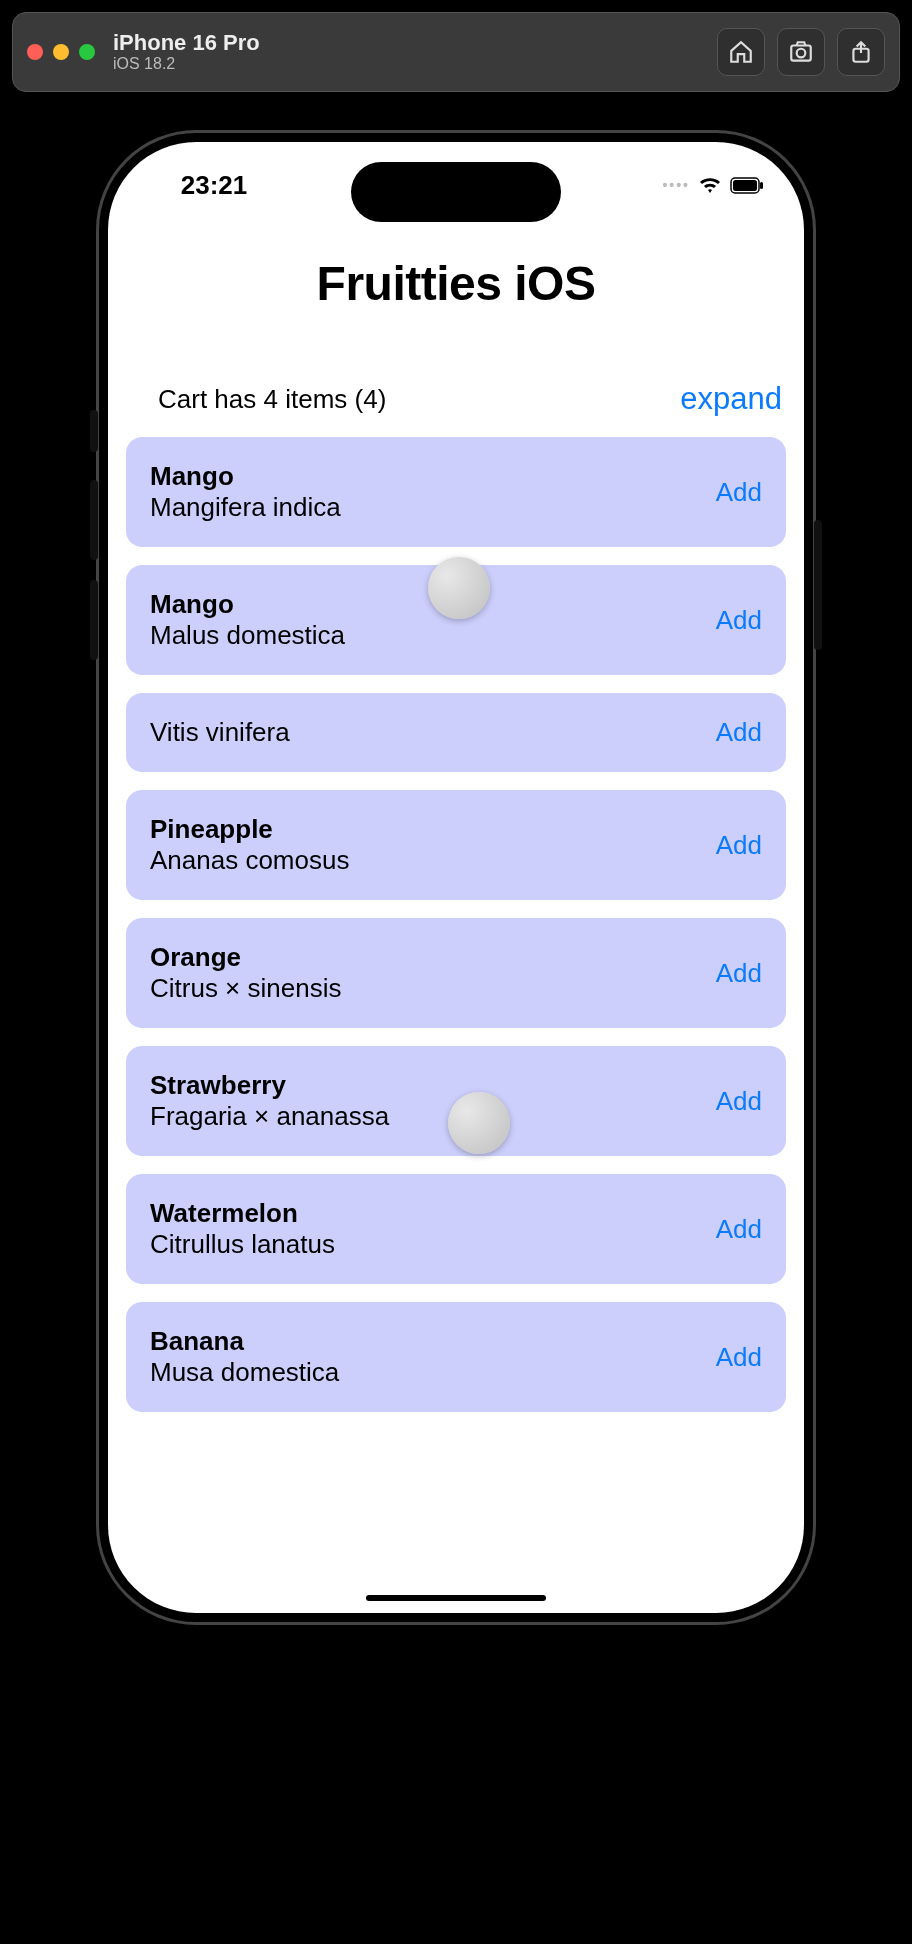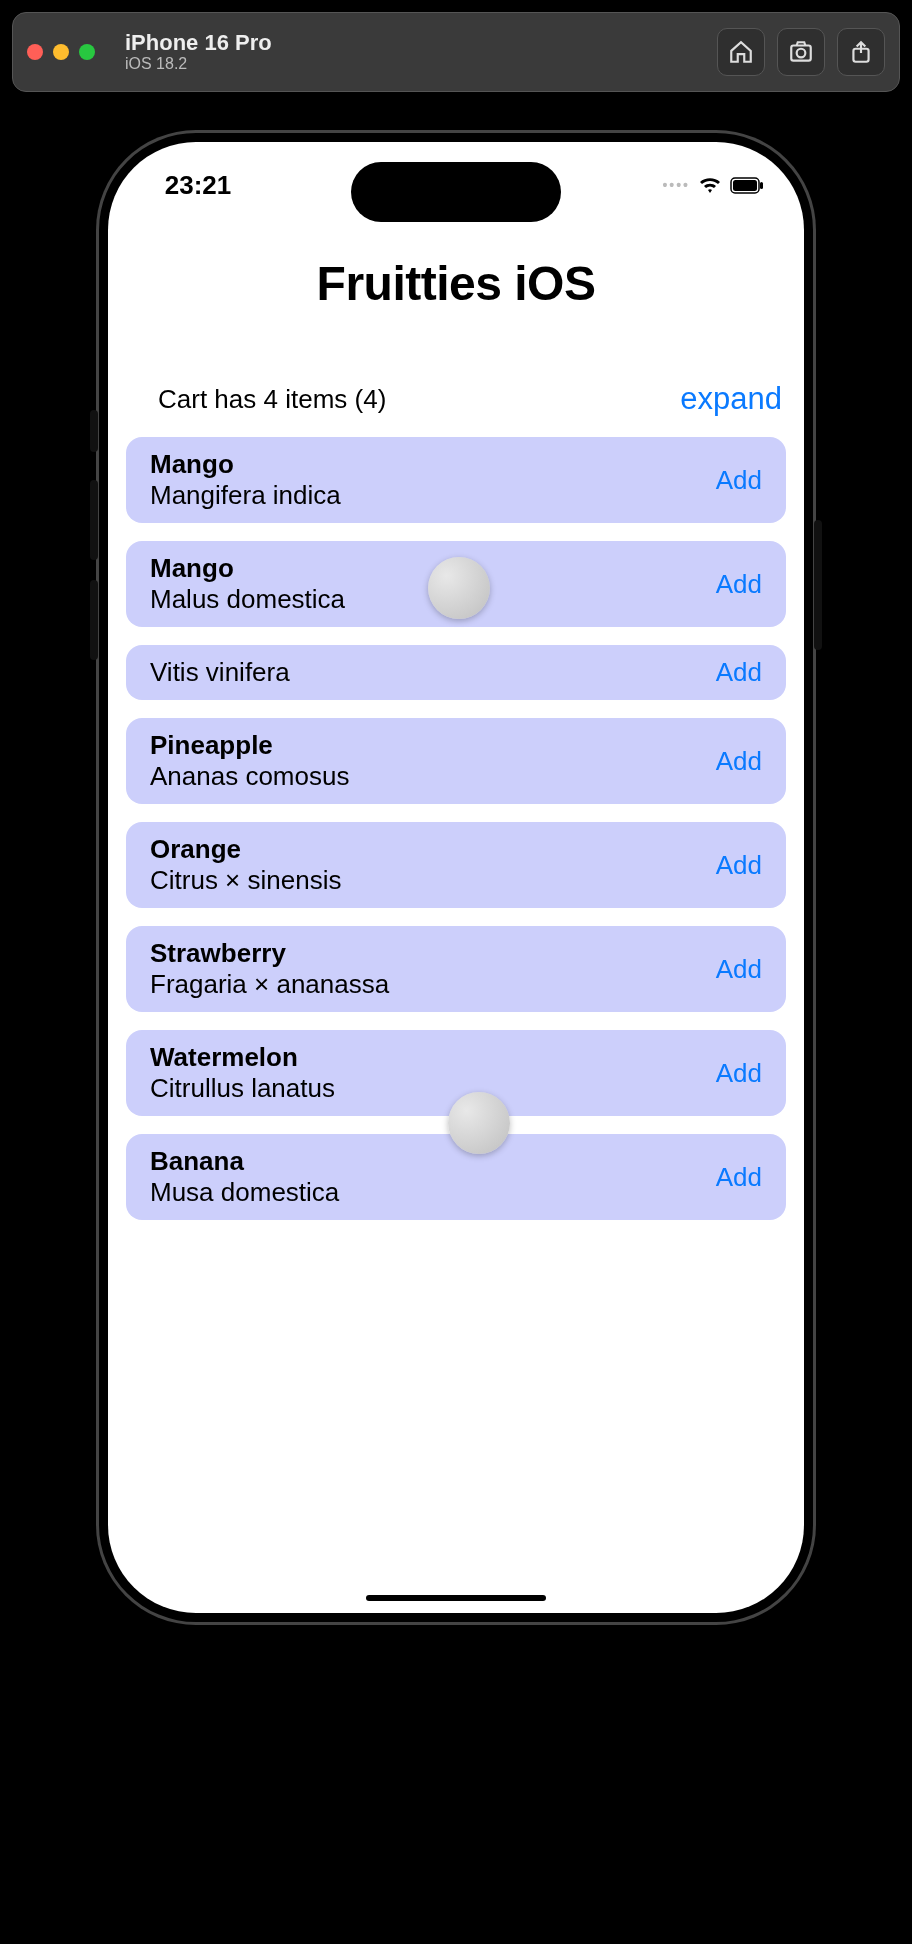--- a/index.html
+++ b/index.html
@@ -20,21 +20,21 @@
     background: #3a3a3a;
     border: 1px solid #555;
     border-radius: 14px;
     display: flex;
     align-items: center;
     padding: 0 14px;
   }
   .traffic-lights { display:flex; gap:10px; align-items:center; margin-right:18px;}
   .tl { width:16px; height:16px; border-radius:50%; }
   .tl-close{background:#ff5f57;} .tl-min{background:#febc2e;} .tl-max{background:#28c840;}
-  .titlebar-text { color:#eee; line-height:1.1;margin-left:12px; }
+  .titlebar-text { color:#eee; line-height:1.1; }
   .titlebar-text .t1 { font-size:22px; font-weight:600; }
   .titlebar-text .t2 { font-size:16px; color:#bbb; }
   .titlebar-actions { margin-left:auto; display:flex; gap:12px; }
   .tb-btn {
     width:48px; height:48px; border-radius:10px;
     background:#2f2f2f; border:1px solid #555;
     display:flex; align-items:center; justify-content:center;
   }
   .tb-btn svg { stroke:#ddd; fill:none; stroke-width:2; }
 
@@ -66,21 +66,21 @@
 
   
   .island {
     position:absolute; top:20px; left:50%; transform:translateX(-50%);
     width:210px; height:60px; background:#000; border-radius:40px;
     z-index:5;
   }
 
   
   .statusbar {
-    position:absolute; top:18px; left:0; right:0;
+    position:absolute; top:18px; left:16px; right:0;
     height:50px; display:flex; align-items:center;
     padding:0 40px;
     font-size:26px; font-weight:600;
     z-index:3;
   }
   .statusbar .time { width:100px; text-align:center; }
   .statusbar .right { margin-left:auto; display:flex; align-items:center; gap:8px; }
   .dots { letter-spacing:2px; color:#bbb; font-size:14px; }
   .wifi-ic svg, .batt-ic svg { display:block; }
 
@@ -102,21 +102,21 @@
     font-size:26px;
     padding:0 4px;
   }
   .cart-text { font-weight:400;margin-left:28px; }
   .expand-btn { margin-left:auto; color:#0a7aff; font-size:31px; }
 
   .list { display:flex; flex-direction:column; gap:18px; }
   .card {
     background:#cccffb;
     border-radius:16px;
-    padding:12px 24px;
+    padding:24px 24px;
     display:flex; align-items:center;
   }
   .card .col { flex:1; }
   .card .name { font-size:26px; font-weight:700; }
   .card .sci  { font-size:26px; font-weight:400; }
   .card .addbtn { color:#0a7aff; font-size:26px; font-weight:400; }
 
   
   .cursor {
     position:absolute; width:62px; height:62px; border-radius:50%;

